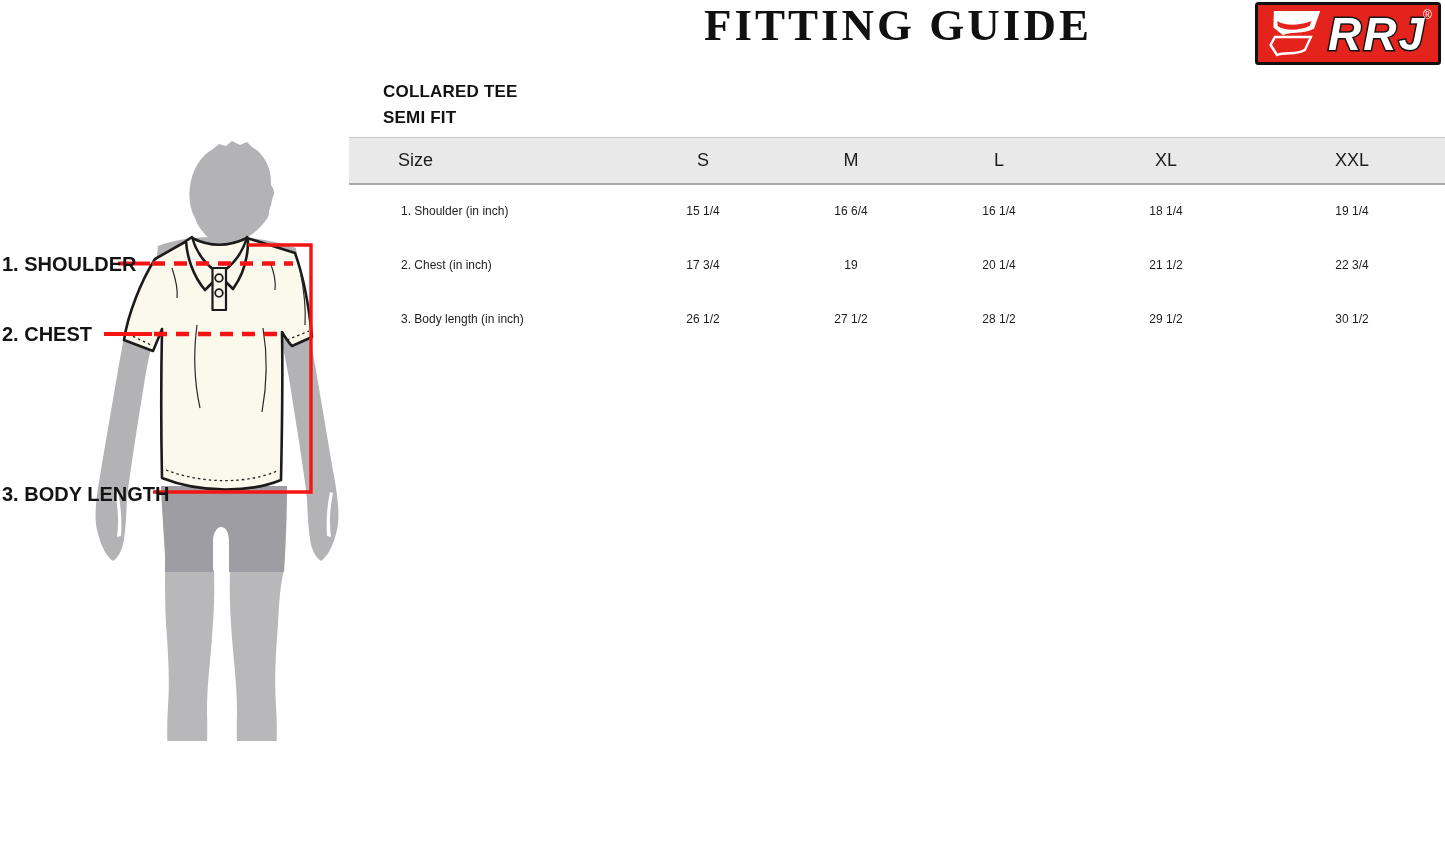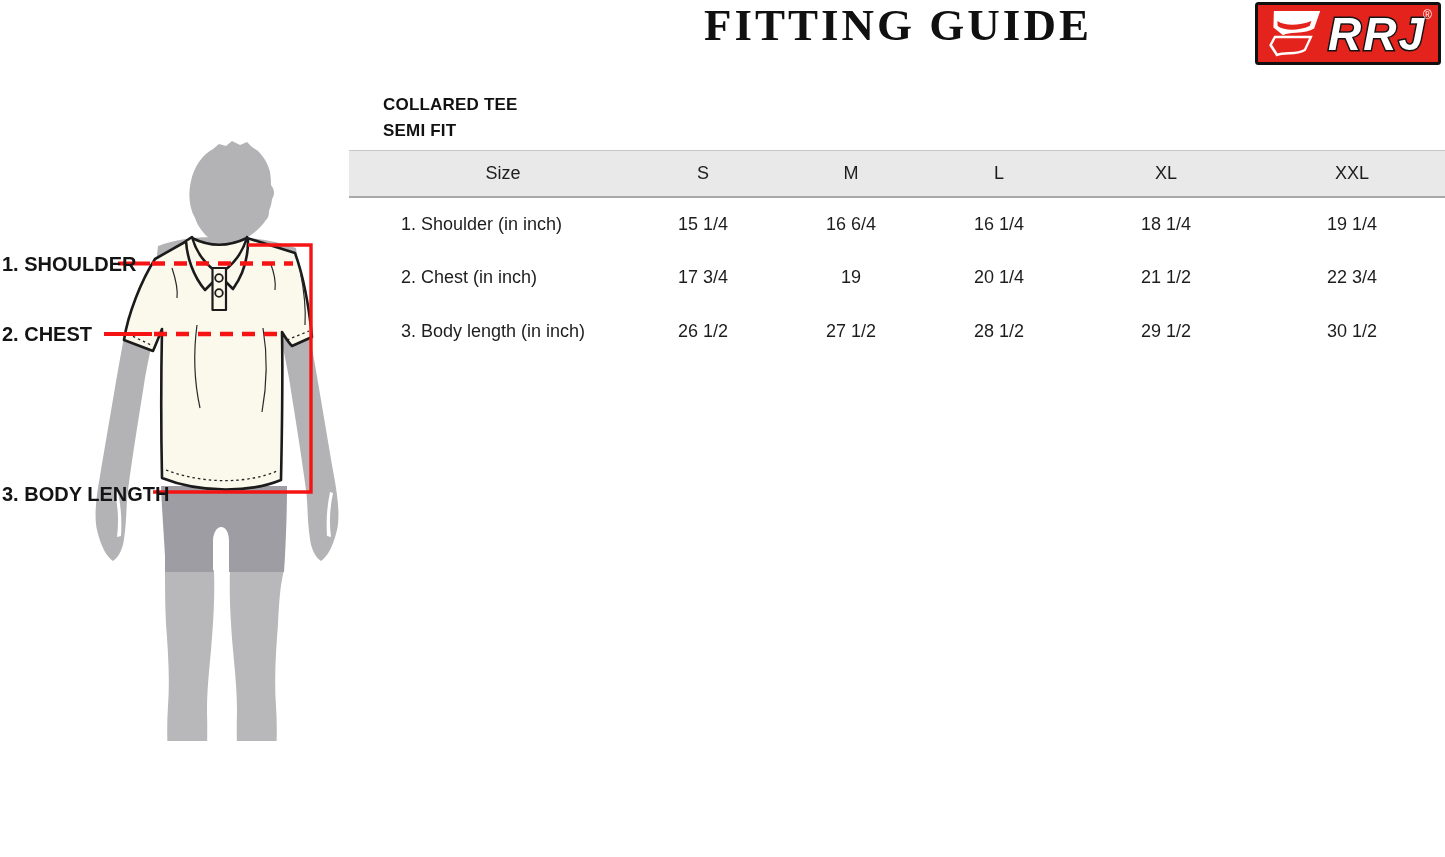--- a/index.html
+++ b/index.html
@@ -24,45 +24,45 @@
     line-height:50px;
   }
   .subtitle {
     font-family:"Liberation Serif", serif;
     font-style:italic; font-size:34px; font-weight:500;
     color:#141414; line-height:40px; margin-top:7px;
   }
   
   .logo { position:absolute; top:2px; right:4px; width:186px; height:63px; }
   
-  .chart-block { position:absolute; left:349px; top:92px; width:1096px; }
+  .chart-block { position:absolute; left:349px; top:79px; width:1096px; }
   .product-name, .fit-name {
     font-weight:bold; font-size:17px; color:#111;
     padding-left:34px; line-height:26px; letter-spacing:0.2px;
   }
   table.size-table {
     width:1096px; border-collapse:collapse; margin-top:6px;
     table-layout:fixed;
   }
   .size-table thead tr {
     background:#e9e9e9;
     border-top:1px solid #c7c7c7;
     border-bottom:2px solid #a9a9a9;
     height:46px;
   }
   .size-table th {
     font-weight:normal; font-size:18px; color:#1d1d1d;
     text-align:center; vertical-align:middle;
   }
   .size-table th.first {
-    text-align:center; padding-left:28px;
+    text-align:left; padding-left:49px;
   }
   .size-table tbody tr { height:54px; }
   .size-table td {
-    font-size:18px; color:#1d1d1d; text-align:center; vertical-align:middle;
+    font-size:12px; color:#1d1d1d; text-align:center; vertical-align:middle;
   }
   .size-table td.first { text-align:left; padding-left:52px; }
   
   .figure-svg { position:absolute; left:0; top:130px; }
   .fig-label {
     position:absolute; left:2px;
     font-weight:bold; font-size:20px; color:#141414;
     white-space:nowrap; line-height:24px;text-align:center;
   }
   .fig-label.shoulder { top:252px; }

